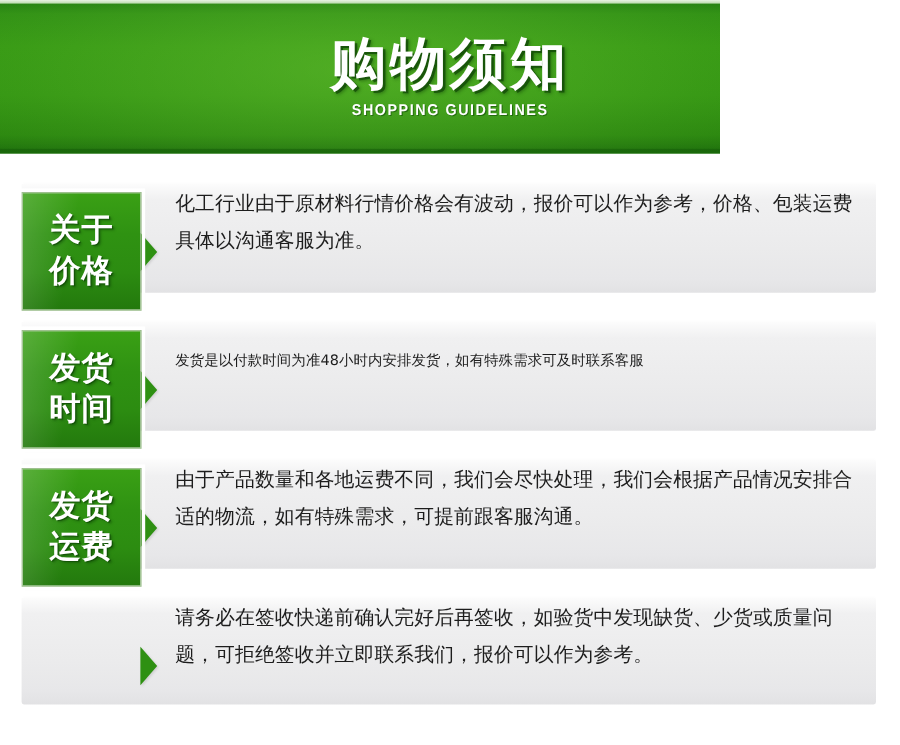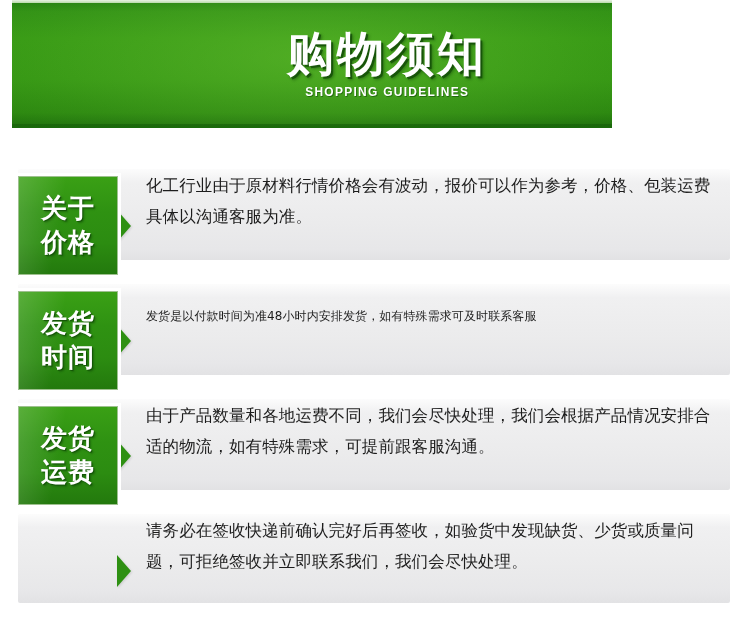--- a/index.html
+++ b/index.html
@@ -16,21 +16,21 @@
   .page {
     position: relative;
     width: 750px;
     height: 621px;
     background: #ffffff;
   }
 
   
   .banner {
     position: absolute;
-    left: 12px;
+    left: 0;
     top: 0;
     width: 600px;
     height: 128px;
     background:
       radial-gradient(ellipse 520px 150px at 50% 45%, rgba(120,205,60,0.42) 0%, rgba(120,205,60,0.10) 55%, rgba(0,0,0,0) 78%),
       linear-gradient(180deg, #1f7a10 0%, #2f8f14 9%, #349713 30%, #329412 62%, #2a860f 88%, #1c6d0c 100%);
     overflow: hidden;
   }
   .banner::before {
     content: "";
@@ -76,21 +76,21 @@
     color: #ffffff;
     letter-spacing: 1.4px;
     text-shadow: 1px 1px 0 rgba(14,70,6,0.55);
     transform: scaleX(0.92);
   }
 
   
   .rows {
     position: absolute;
     left: 0;
-    top: 144px;
+    top: 128px;
     width: 750px;
   }
   .row {
     position: relative;
     height: 115px;
   }
   .panel {
     position: absolute;
     left: 18px;
     top: 24px;
@@ -216,18 +216,18 @@
       </div>
       <div class="body-text">
         <p>由于产品数量和各地运费不同，我们会尽快处理，我们会根据产品情况安排合适的物流，如有特殊需求，可提前跟客服沟通。</p>
       </div>
     </div>
 
     <div class="row row-4">
       <div class="panel"></div>
       <div class="arrow"></div>
       <div class="body-text">
-        <p>请务必在签收快递前确认完好后再签收，如验货中发现缺货、少货或质量问题，可拒绝签收并立即联系我们，我们会尽快处理。</p>
+        <p>请务必在签收快递前确认完好后再签收，如验货中发现缺货、少货或质量问题，可拒绝签收并立即联系我们，报价可以作为参考。</p>
       </div>
     </div>
 
   </div>
 </div>
 
 </body></html>

